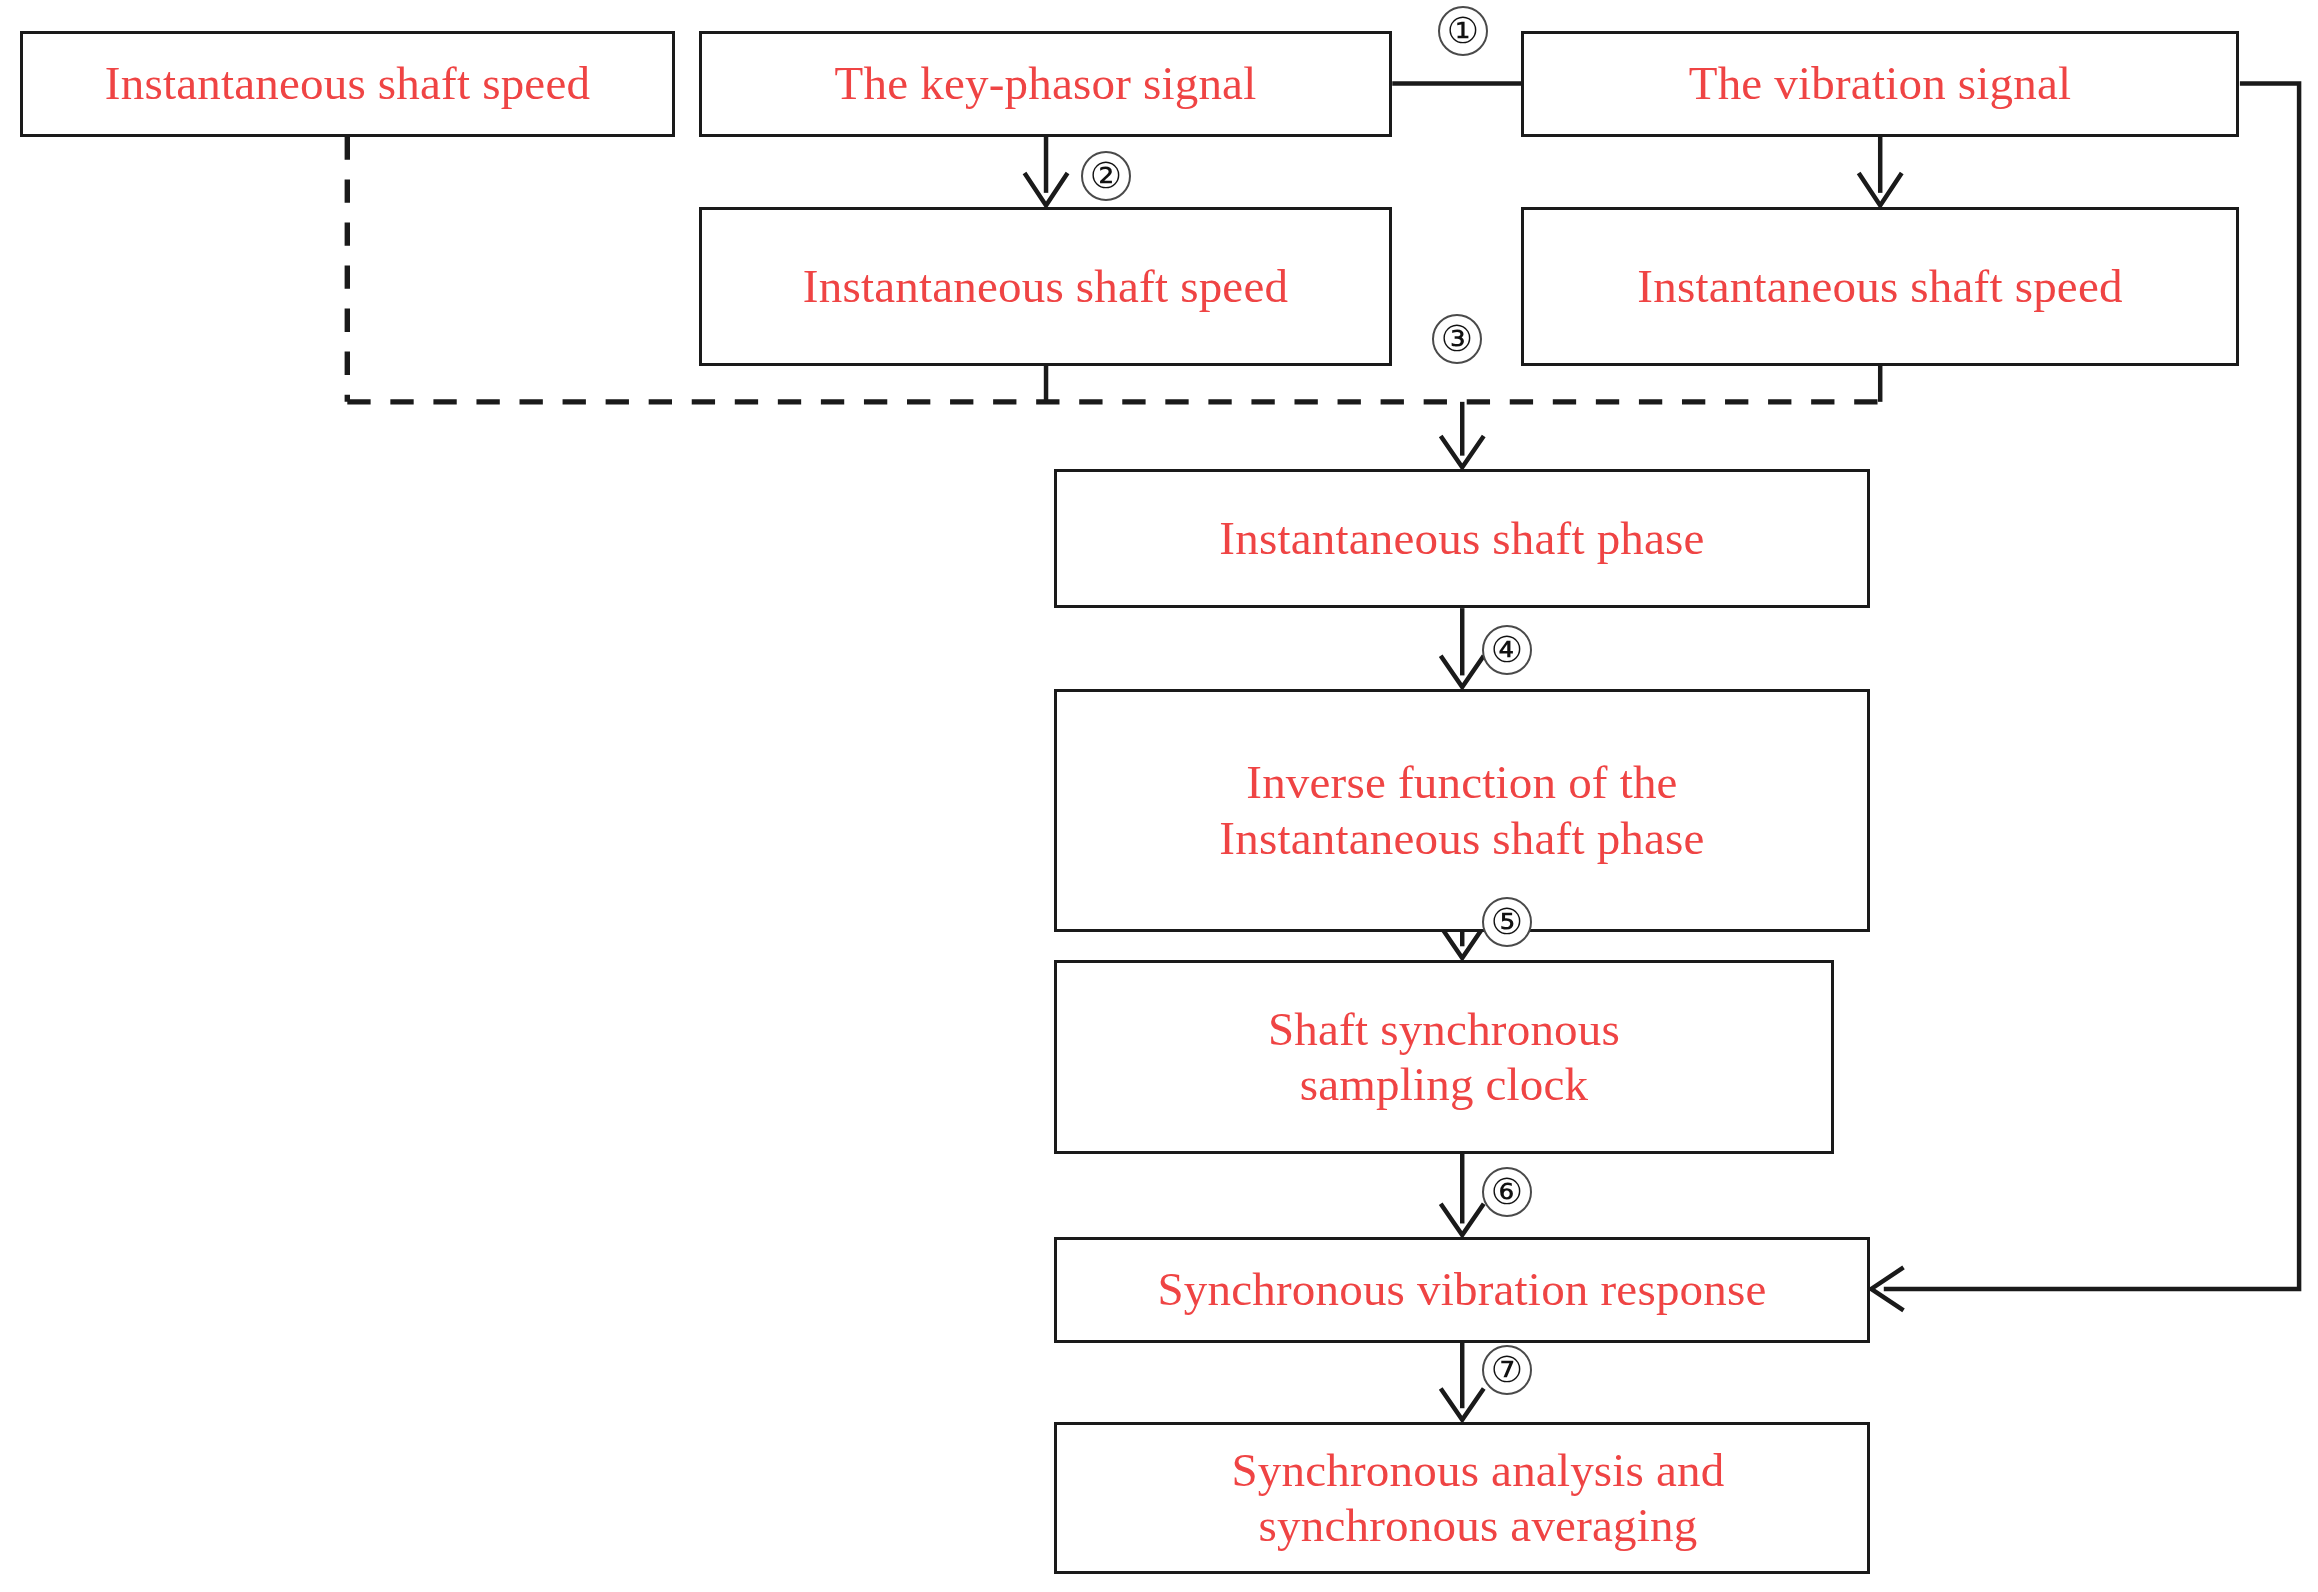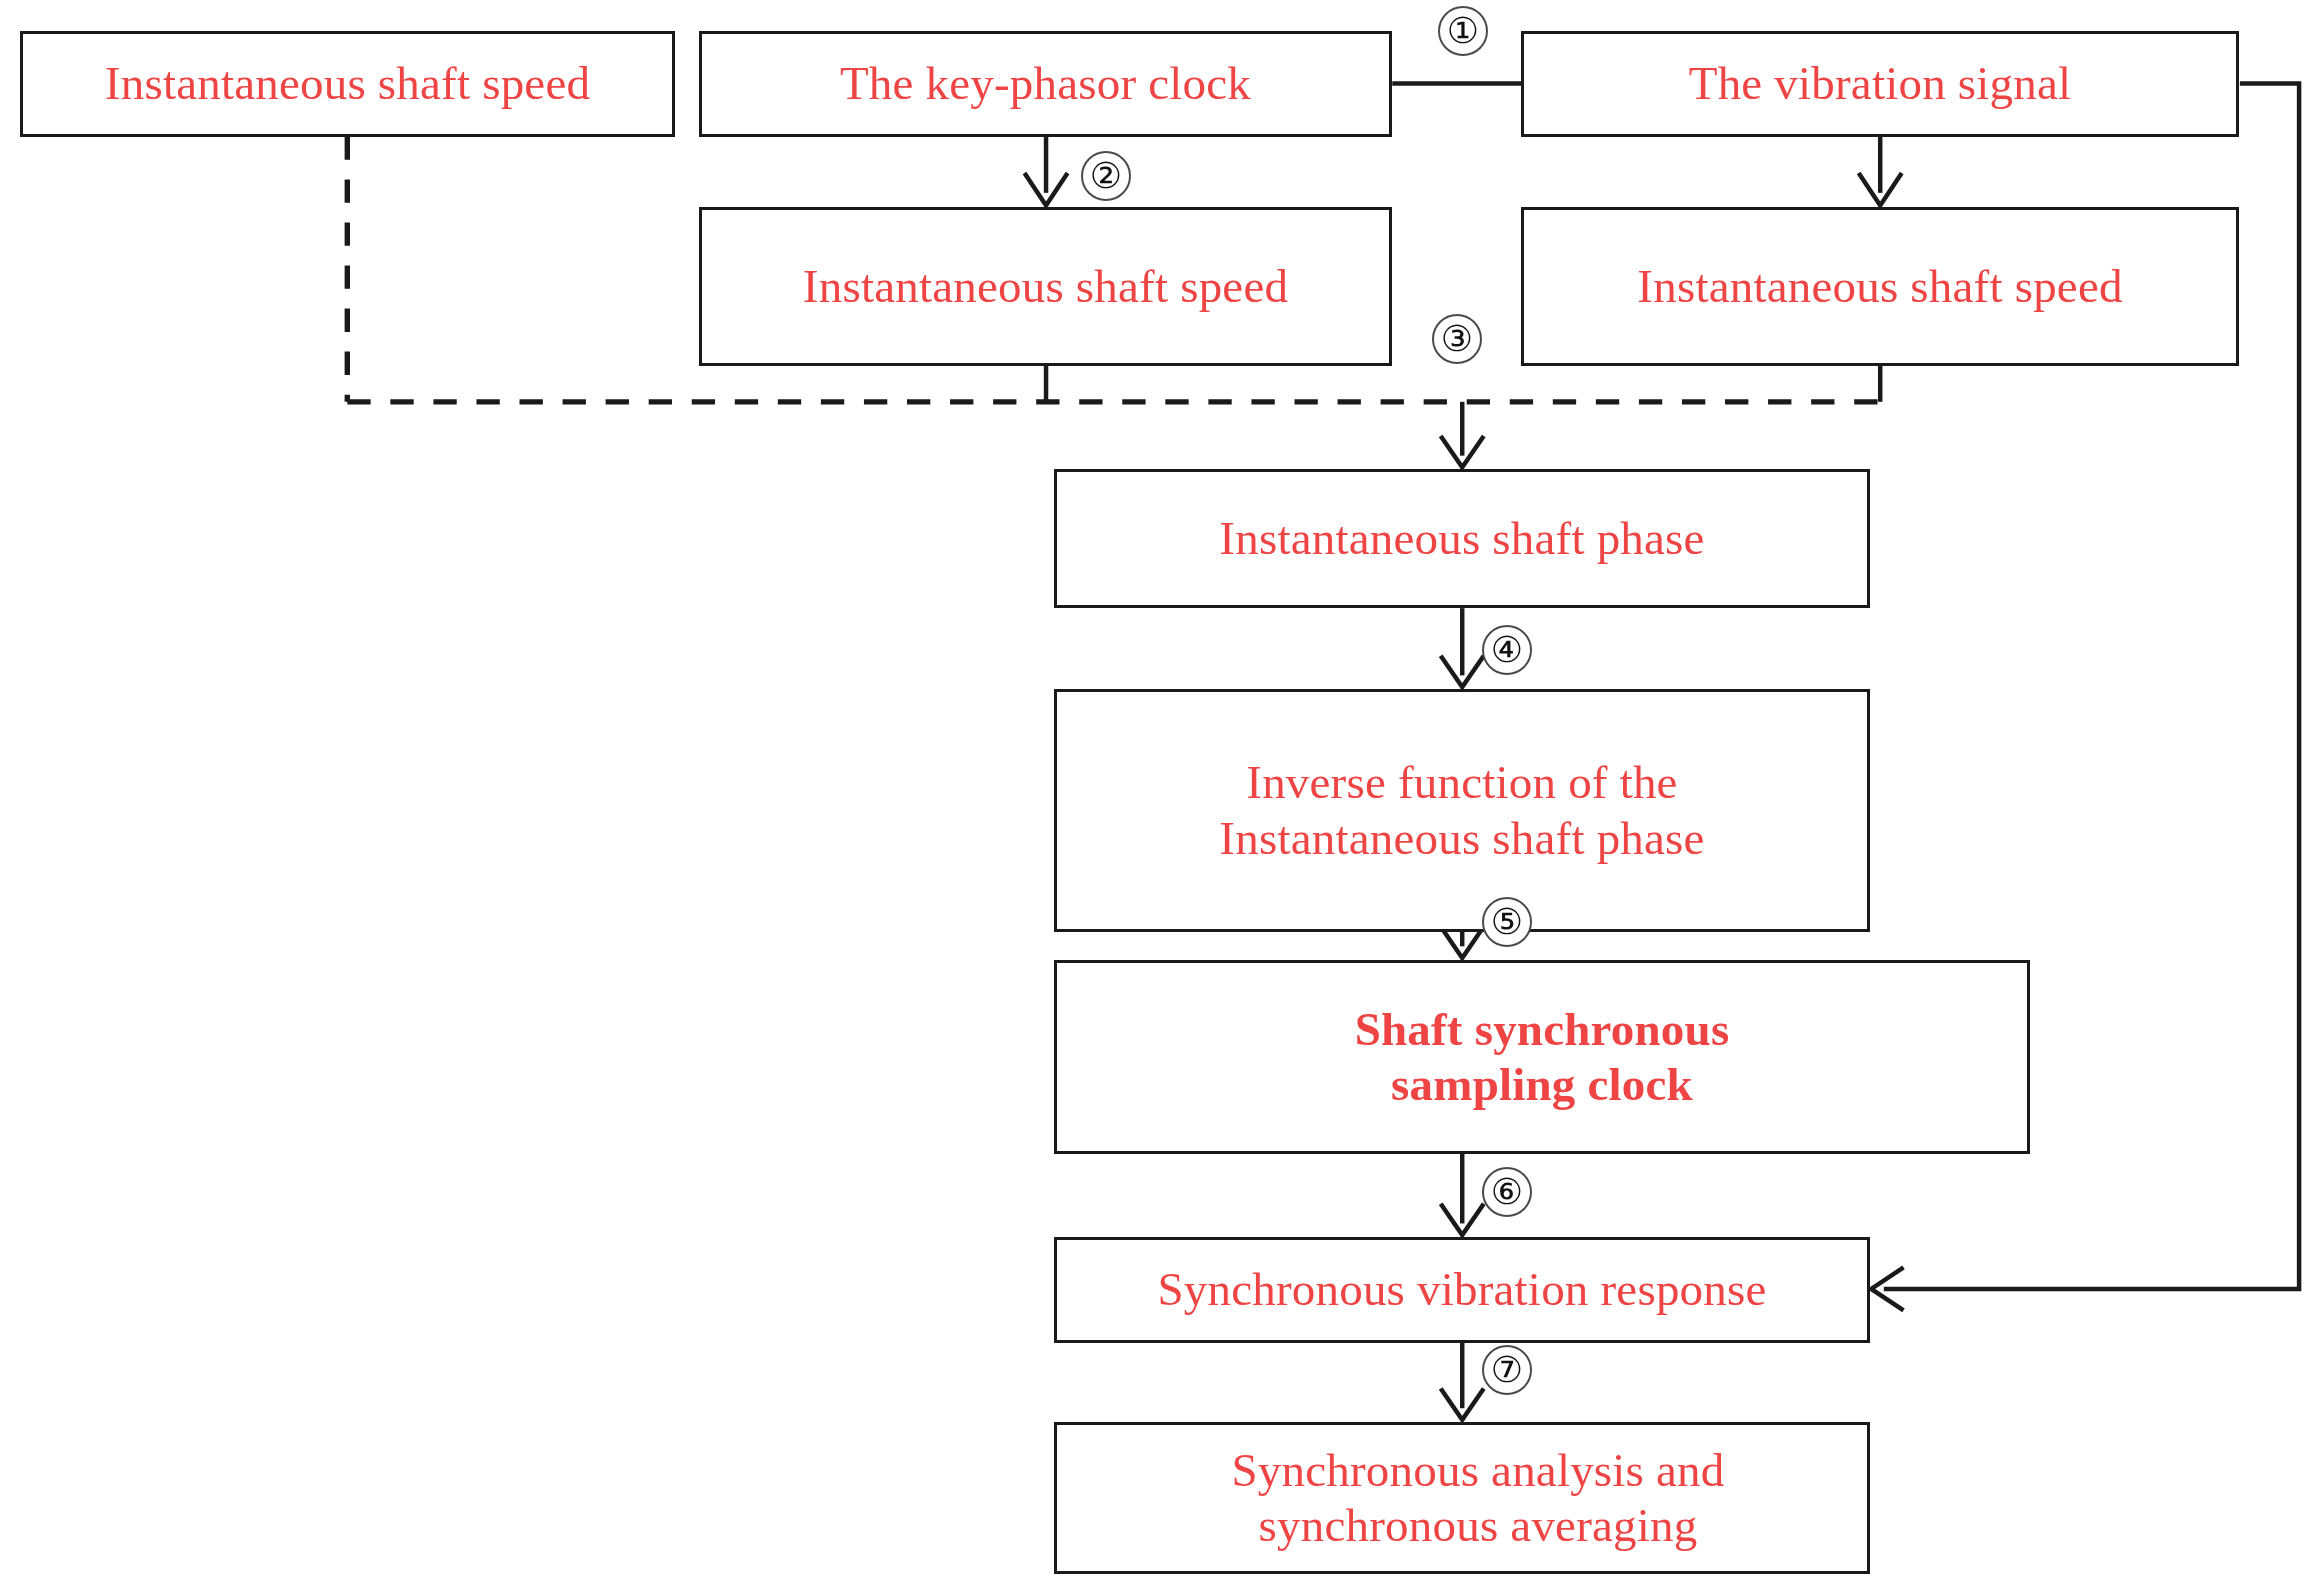--- a/index.html
+++ b/index.html
@@ -122,21 +122,21 @@
       <path d="M 2497 93 L 2563 93 L 2563 1437 L 2100 1437" fill="none" stroke="#1a1a1a" stroke-width="5"></path>
       <path d="M 2122 1413 L 2086 1437 L 2122 1461" fill="none" stroke="#1a1a1a" stroke-width="5"></path>
     </g>
   </svg>
 
   <div class="node" style="left:20px; top:30.5px; width:655px; height:106px;">
     <span>Instantaneous shaft speed</span>
   </div>
 
   <div class="node" style="left:699px; top:30.5px; width:693px; height:106px;">
-    <span>The key-phasor clock</span>
+    <span>The key-phasor signal</span>
   </div>
 
   <div class="node" style="left:1521px; top:30.5px; width:718px; height:106px;">
     <span>The vibration signal</span>
   </div>
 
   <div class="node" style="left:699px; top:207px; width:693px; height:159px;">
     <span>Instantaneous shaft speed</span>
   </div>
 
@@ -146,21 +146,21 @@
 
   <div class="node" style="left:1054px; top:469px; width:816px; height:139px;">
     <span>Instantaneous shaft phase</span>
   </div>
 
   <div class="node" style="left:1054px; top:689px; width:816px; height:243px;">
     <span>Inverse function of the
 Instantaneous shaft phase</span>
   </div>
 
-  <div class="node" style="left:1054px; top:960px; width:976px; height:194px;font-weight:bold;">
+  <div class="node" style="left:1054px; top:960px; width:780px; height:194px;">
     <span>Shaft synchronous
 sampling clock</span>
   </div>
 
   <div class="node" style="left:1054px; top:1237px; width:816px; height:106px;">
     <span>Synchronous vibration response</span>
   </div>
 
   <div class="node" style="left:1054px; top:1422px; width:816px; height:152px;padding-left:32px;">
     <span>Synchronous analysis and

